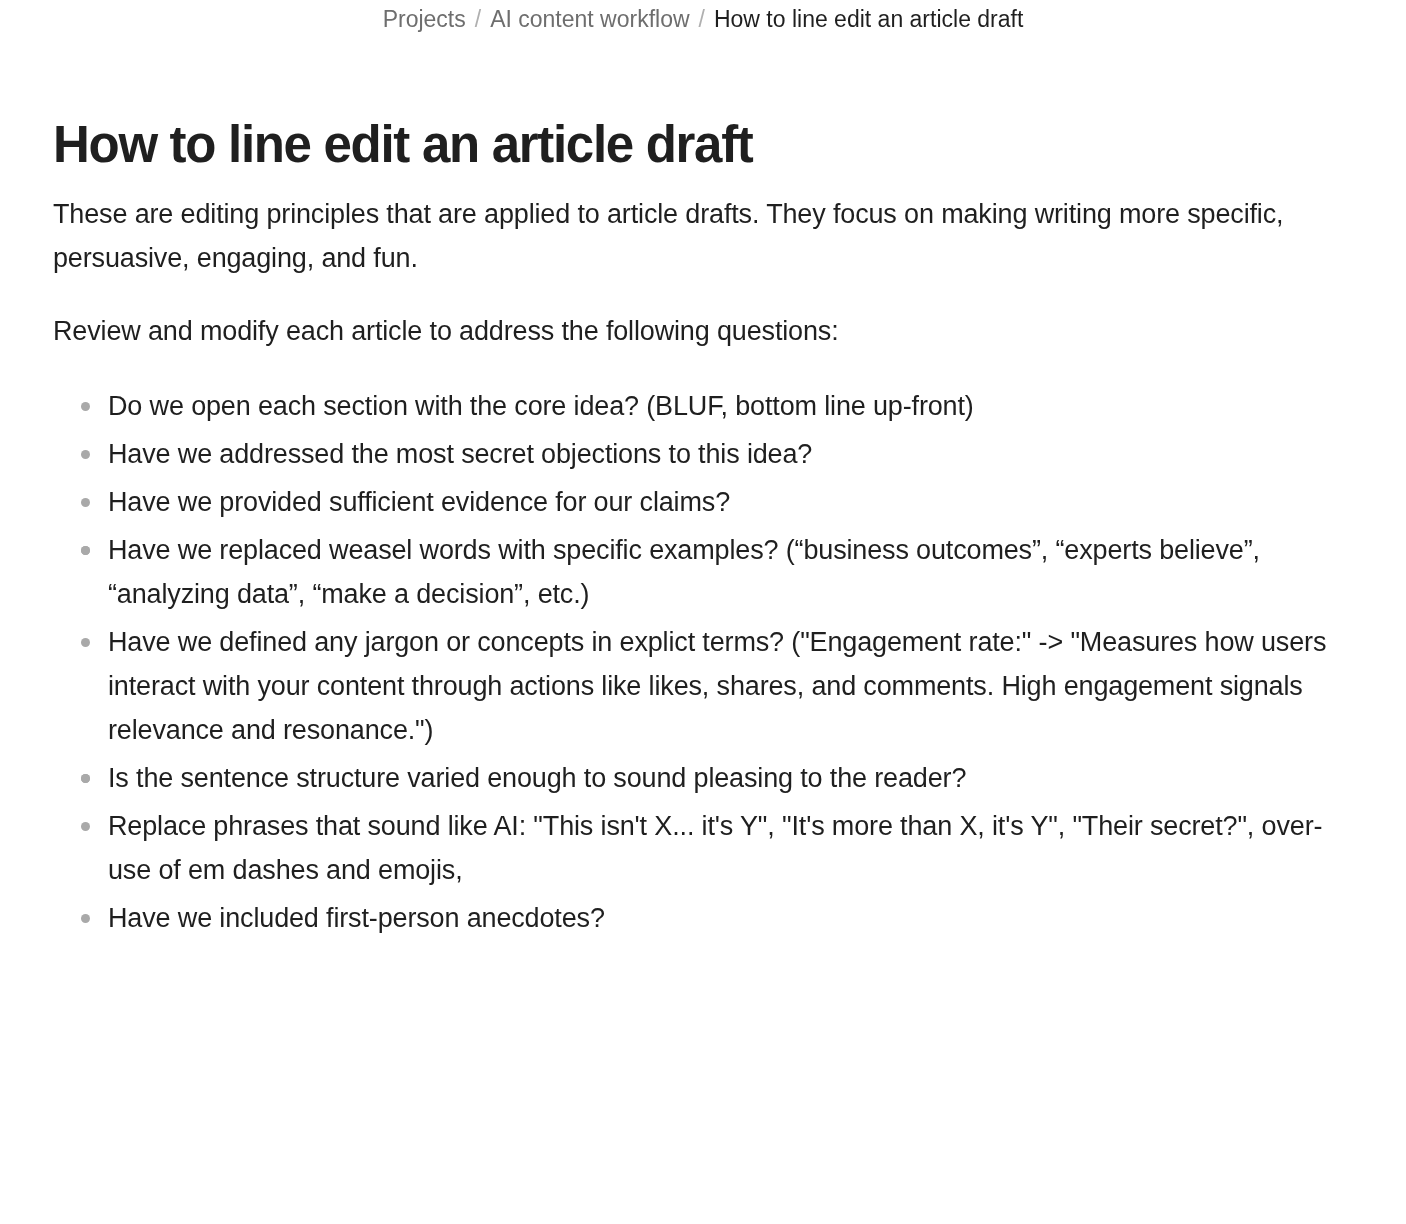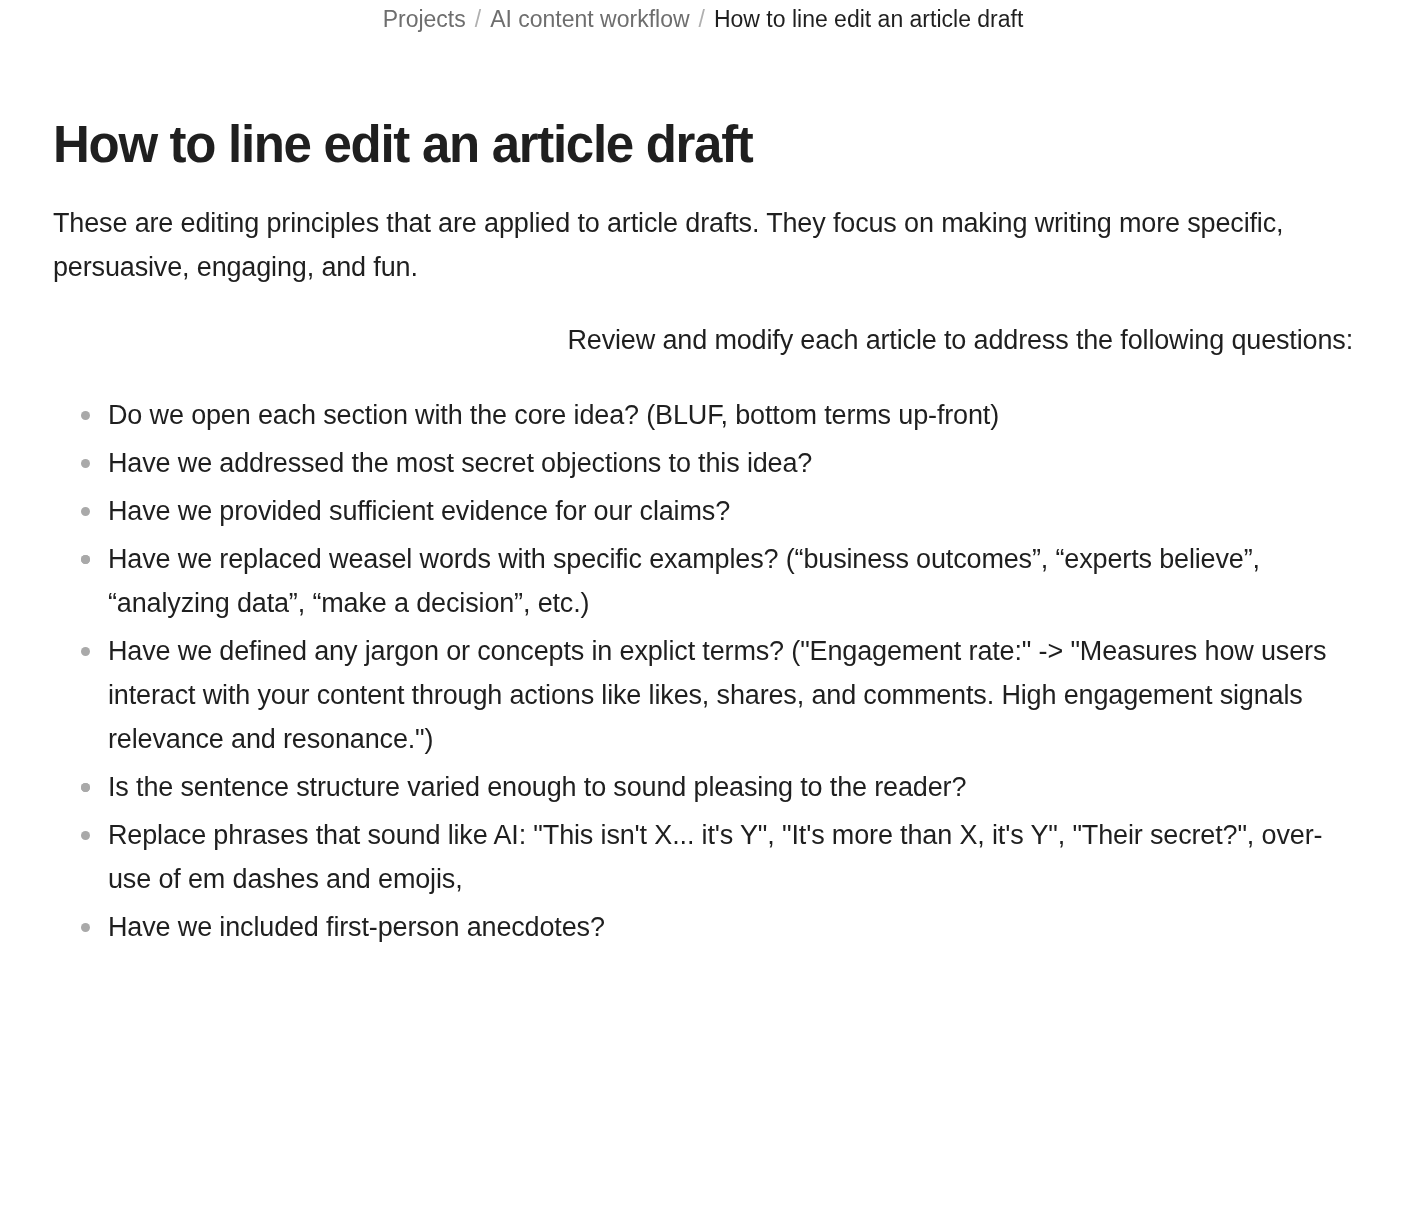--- a/index.html
+++ b/index.html
@@ -52,26 +52,25 @@
     color: #1f1f1f;
   }
   p {
     margin: 0;
     font-size: 27px;
     line-height: 44px;
     letter-spacing: -0.15px;
     color: #1f1f1f;
   }
   p.intro {
-    margin-top: 21px;
+    margin-top: 12px;
     width: 1290px;
   }
   p.lead {
     margin-top: 29px;
-    text-align: right;
   }
   ul.questions {
     list-style: none;
     margin: 31px 0 0 0;
     padding: 0;
     width: 1285px;
   }
   ul.questions li {
     position: relative;
     padding-left: 55px;
@@ -97,21 +96,21 @@
 <nav class="breadcrumb">
   <span class="crumb-link">Projects</span><span class="sep">/</span><span class="crumb-link">AI content workflow</span><span class="sep">/</span><span class="crumb-current">How to line edit an article draft</span>
 </nav>
 
 <main class="page">
   <h1>How to line edit an article draft</h1>
   <p class="intro">These are editing principles that are applied to article drafts. They focus on making writing more specific, persuasive, engaging, and fun.</p>
   <p class="lead">Review and modify each article to address the following questions:</p>
 
   <ul class="questions">
-    <li><span class="bullet"></span><span>Do we open each section with the core idea? (BLUF, bottom terms up-front)</span></li>
+    <li><span class="bullet"></span><span>Do we open each section with the core idea? (BLUF, bottom line up-front)</span></li>
     <li><span class="bullet"></span><span>Have we addressed the most secret objections to this idea?</span></li>
     <li><span class="bullet"></span><span>Have we provided sufficient evidence for our claims?</span></li>
     <li><span class="bullet"></span></li>
     <li><span class="bullet"></span><span>Have we replaced weasel words with specific examples? (“business outcomes”, “experts believe”, “analyzing data”, “make a decision”, etc.)</span></li>
     <li><span class="bullet"></span><span>Have we defined any jargon or concepts in explict terms? ("Engagement rate:" -&gt; "Measures how users interact with your content through actions like likes, shares, and comments. High engagement signals relevance and resonance.")</span></li>
     <li><span class="bullet"></span></li>
     <li><span class="bullet"></span><span>Is the sentence structure varied enough to sound pleasing to the reader?</span></li>
     <li><span class="bullet"></span><span>Replace phrases that sound like AI: "This isn't X... it's Y", "It's more than X, it's Y", "Their secret?", over-use of em dashes and emojis,</span></li>
     <li><span class="bullet"></span><span>Have we included first-person anecdotes?</span></li>
   </ul>

